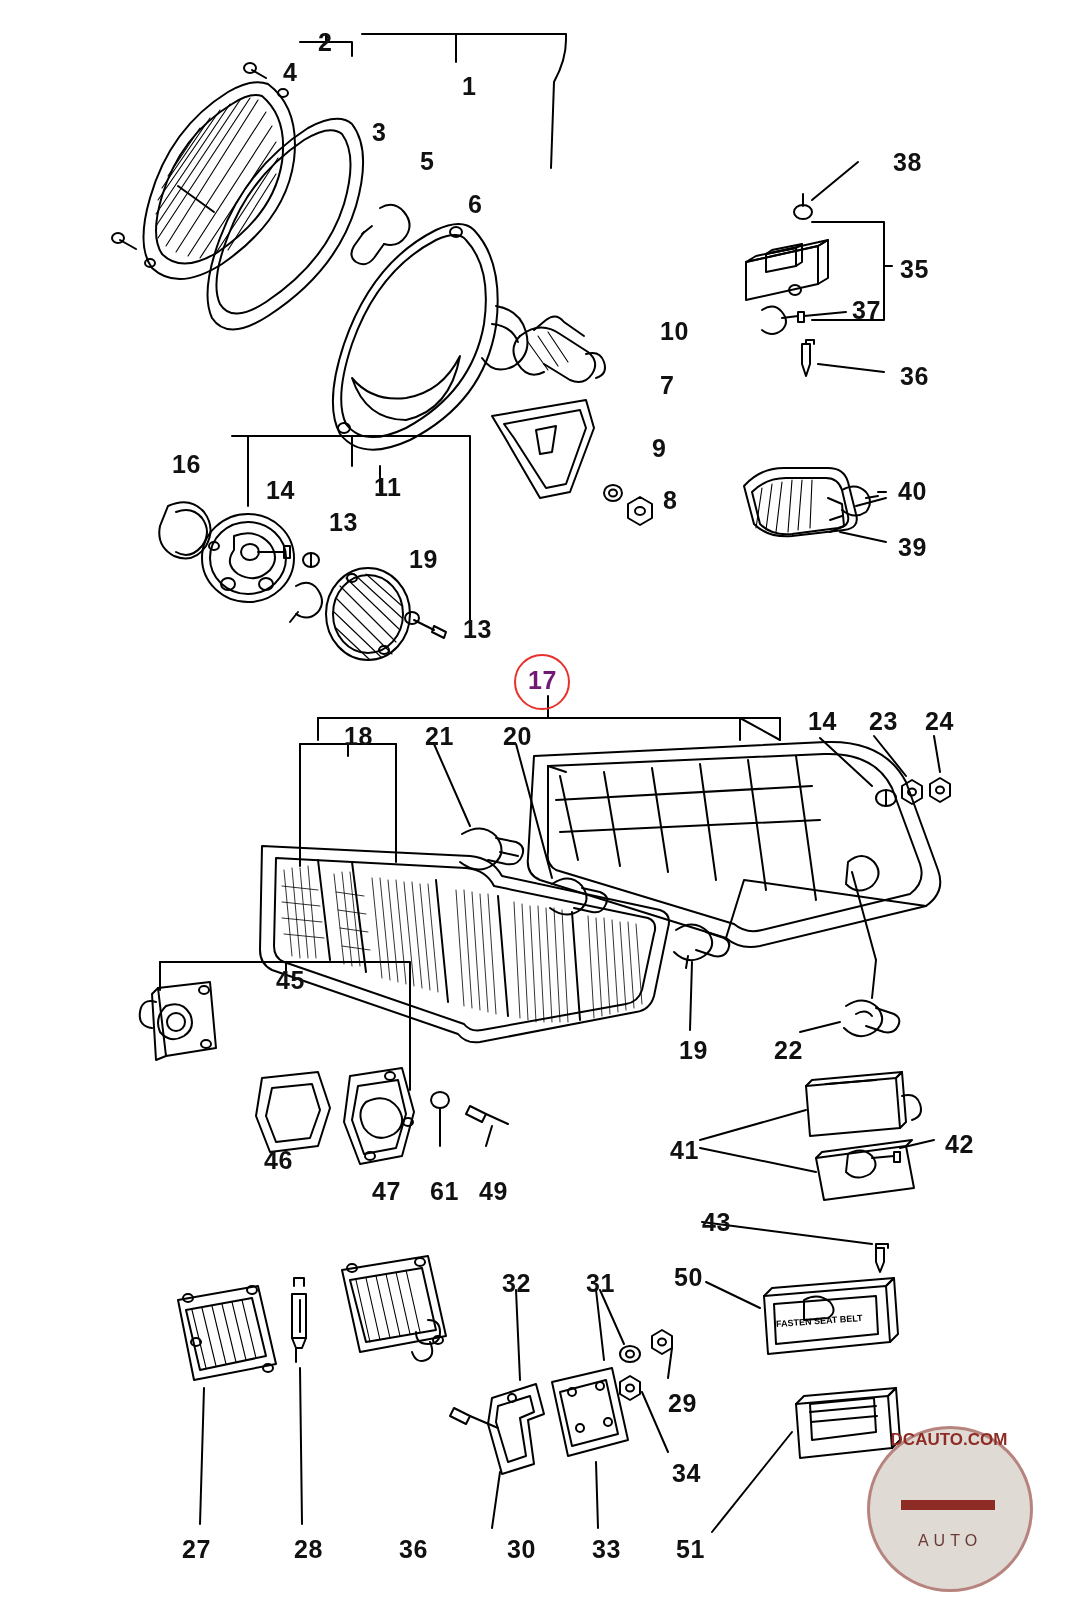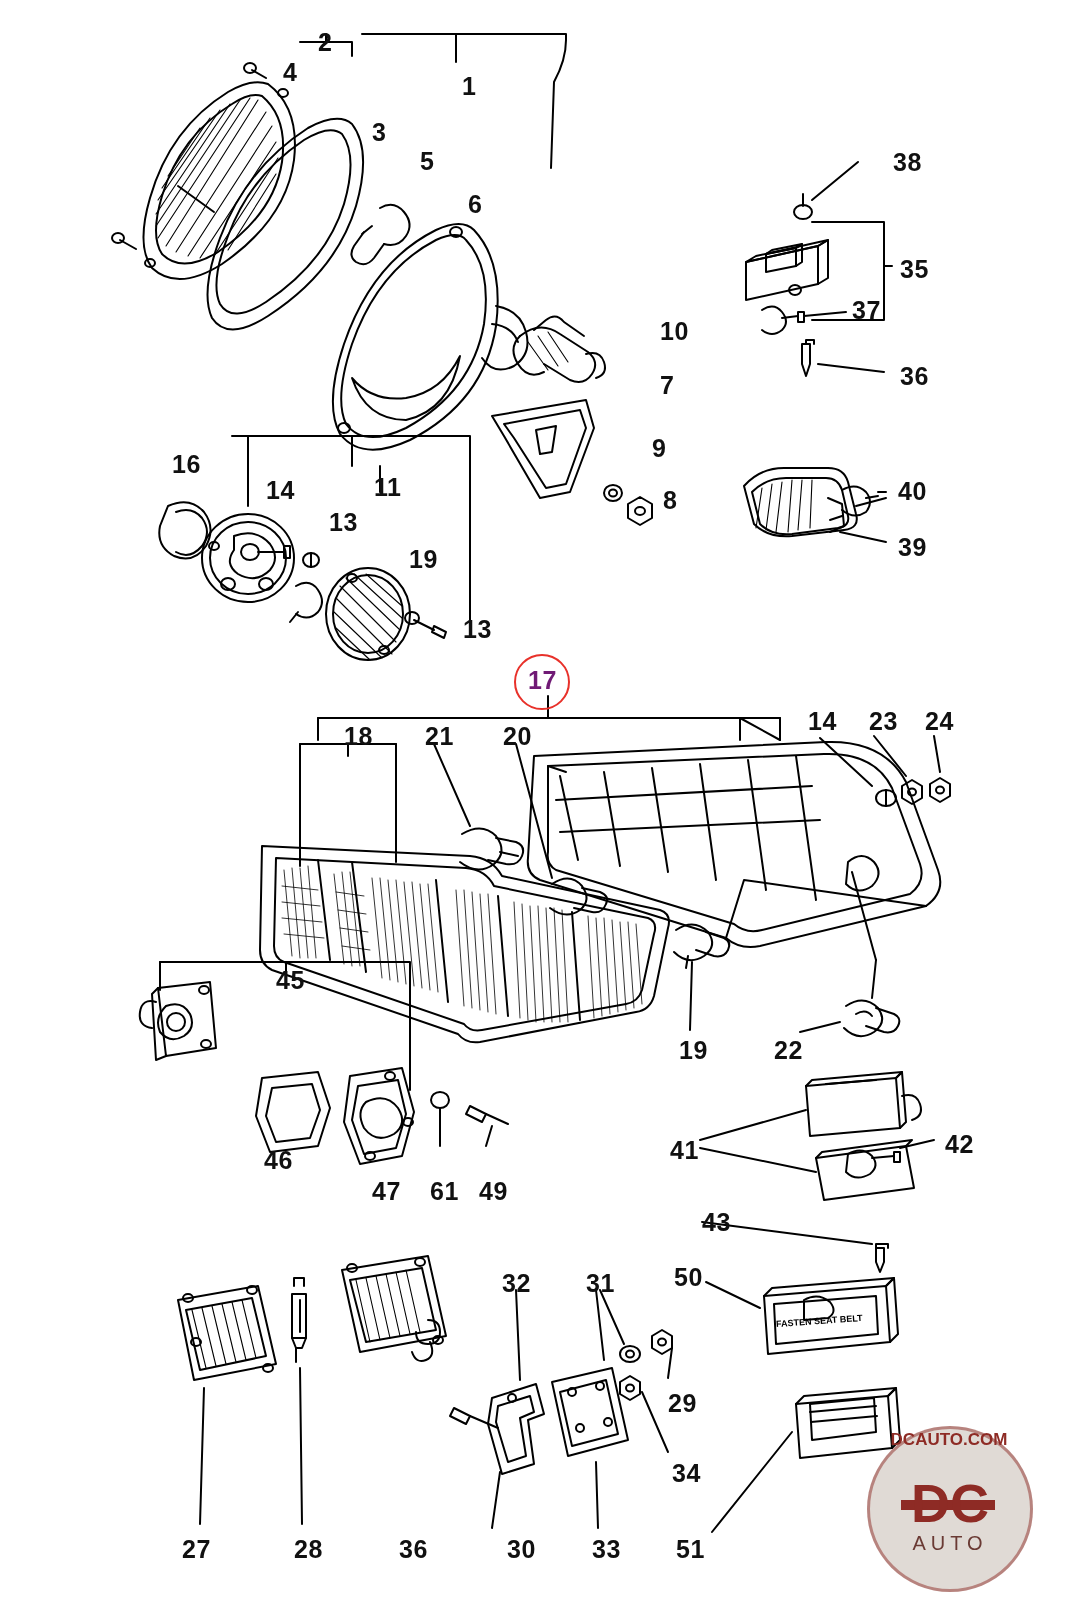--- a/index.html
+++ b/index.html
@@ -15,21 +15,21 @@
         width:52px;height:52px;}
   
   #wm{position:absolute;right:8px;bottom:6px;width:220px;height:190px;}
   #wm .disc{position:absolute;left:28px;top:22px;width:160px;height:160px;
             border-radius:50%;background:rgba(198,188,178,0.55);
             border:3px solid rgba(150,60,55,0.55);}
   #wm .dctxt{position:absolute;left:46px;top:72px;width:130px;text-align:center;
              font-family:"Liberation Sans",sans-serif;font-weight:bold;
              font-size:54px;color:#8e2b25;line-height:54px;}
   #wm .auto{position:absolute;left:46px;top:128px;width:130px;text-align:center;
-            font-family:"Liberation Sans",sans-serif;font-size:20px;
+            font-family:"Liberation Sans",sans-serif;font-size:16px;
             letter-spacing:5px;color:#6a3a34;}
   #wm .dom{position:absolute;left:10px;top:26px;width:200px;text-align:center;
            font-family:"Liberation Sans",sans-serif;font-weight:bold;
            font-size:17px;color:#8e2b25;}
   #wm .bar{position:absolute;left:62px;top:96px;width:94px;height:10px;
            background:#8e2b25;}
   .lbl{font-family:"Liberation Sans",sans-serif;font-size:9px;font-weight:bold;}
 </style>
 </head>
 <body>
@@ -431,17 +431,16 @@
   <div class="callout" style="left:507px;top:1535px;">30</div>
   <div class="callout" style="left:592px;top:1535px;">33</div>
   <div class="callout" style="left:676px;top:1535px;">51</div>
 
   <div class="lbl" style="position:absolute;left:776px;top:1316px;transform:rotate(-4deg);">FASTEN SEAT BELT</div>
 
   <div id="wm">
     <div class="disc"></div>
     <div class="dom">DCAUTO.COM</div>
     <div class="bar"></div>
-    <div class="dctxt">DC</div>
     <div class="auto">AUTO</div>
   </div>
 
 </div>
 
 </body></html>

